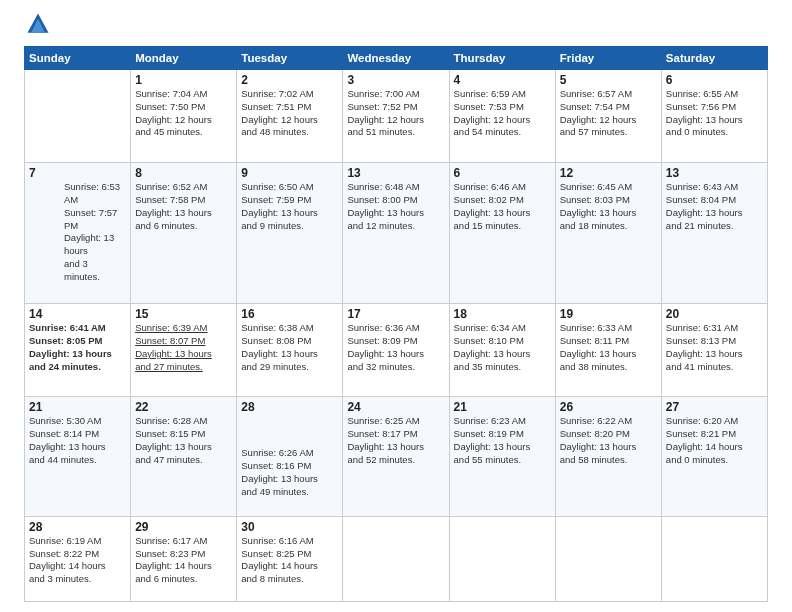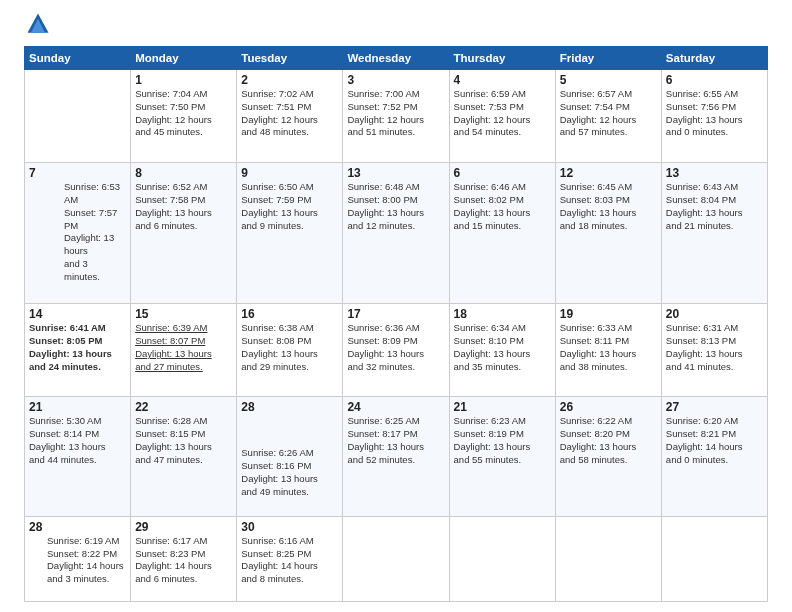--- a/index.html
+++ b/index.html
@@ -329,21 +329,21 @@
             <span class="day-num">27</span>
             <div class="day-info" style="white-space: pre-line;">Sunrise: 6:20 AM
 Sunset: 8:21 PM
 Daylight: 14 hours
 and 0 minutes.</div>
           </td>
         </tr>
         <tr class="last-row">
           <td>
             <span class="day-num">28</span>
-            <div class="day-info" style="white-space: pre-line; margin-left: 18px;">Sunrise: 6:19 AM
+            <div class="day-info" style="white-space: pre-line;">Sunrise: 6:19 AM
 Sunset: 8:22 PM
 Daylight: 14 hours
 and 3 minutes.</div>
           </td>
           <td>
             <span class="day-num">29</span>
             <div class="day-info" style="white-space: pre-line;">Sunrise: 6:17 AM
 Sunset: 8:23 PM
 Daylight: 14 hours
 and 6 minutes.</div>

